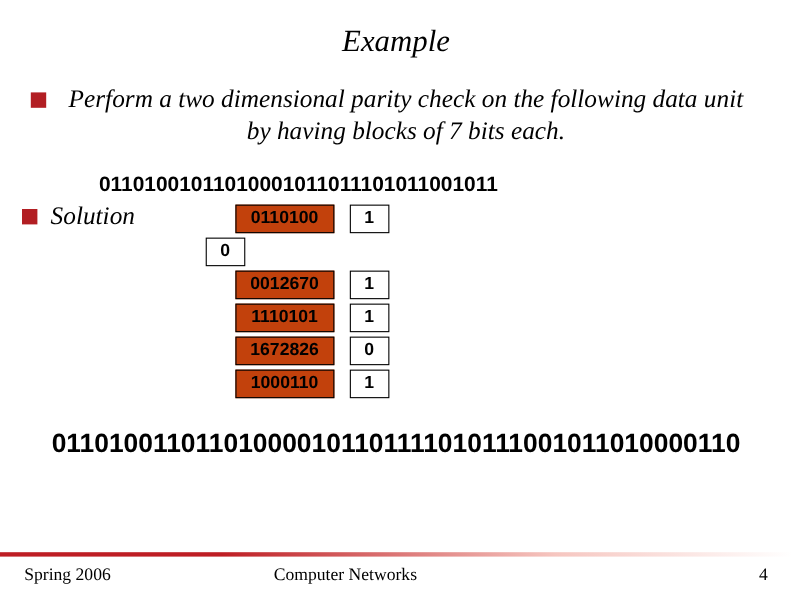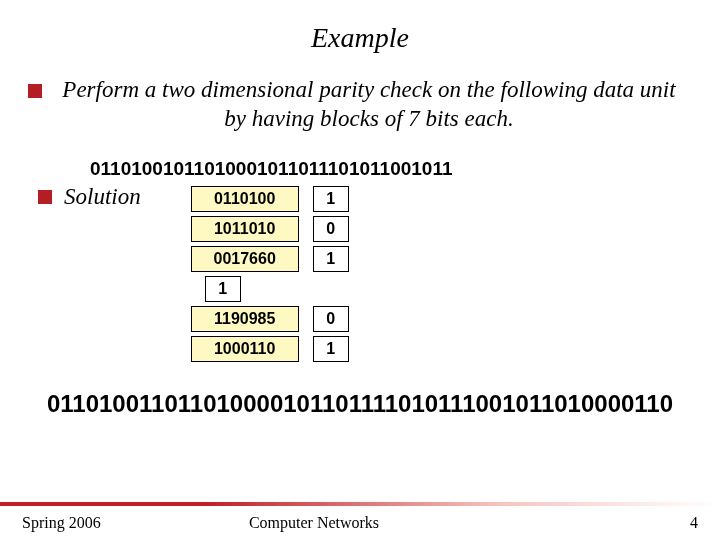--- a/index.html
+++ b/index.html
@@ -61,43 +61,44 @@
     margin-top: 24px;
     margin-left: 90px;
   }
   .solution-area {
     display: flex;
     align-items: flex-start;
     margin-top: 4px;
   }
   .solution-area .bullet-row {
     margin-top: 0;
-    margin-left: 38px;
+    margin-left: 20px;
     justify-content: flex-end;
   }
   .table-wrap {
     margin-left: 50px;
     margin-top: 2px;
   }
   .trow {
     display: flex;
     margin-bottom: 4px;
   }
   .trow:last-child { margin-bottom: 0; text-align: center; }
   .cell-bits {
-    width: 108px;
+    width: 90px;
     height: 26px;
     border: 1.5px solid #000;
     display: flex;
     align-items: center;
     justify-content: center;
     font-family: Arial, Helvetica, sans-serif;
     font-weight: bold;
     font-size: 16px;
-    background: #fef9c3;
+    background: #c2410c;
+    margin-left: 41px;
   }
   .cell-parity {
     width: 36px;
     height: 26px;
     border: 1.5px solid #000;
     display: flex;
     align-items: center;
     justify-content: center;
     font-family: Arial, Helvetica, sans-serif;
     font-weight: bold;
@@ -159,32 +160,32 @@
     <div class="bullet small"></div>
     <div class="solution-label">Solution</div>
   </div>
 
   <div class="table-wrap">
     <div class="trow">
       <div class="cell-bits">0110100</div>
       <div class="cell-parity">1</div>
     </div>
     <div class="trow">
-      <div class="cell-bits">1011010</div>
       <div class="cell-parity">0</div>
     </div>
     <div class="trow">
-      <div class="cell-bits">0017660</div>
-      <div class="cell-parity">1</div>
-    </div>
-    <div class="trow">
-      <div class="cell-parity">1</div>
-    </div>
-    <div class="trow">
-      <div class="cell-bits">1190985</div>
+      <div class="cell-bits">0012670</div>
+      <div class="cell-parity">1</div>
+    </div>
+    <div class="trow">
+      <div class="cell-bits">1110101</div>
+      <div class="cell-parity">1</div>
+    </div>
+    <div class="trow">
+      <div class="cell-bits">1672826</div>
       <div class="cell-parity">0</div>
     </div>
     <div class="trow">
       <div class="cell-bits">1000110</div>
       <div class="cell-parity">1</div>
     </div>
   </div>
 </div>
 
 <div class="bitstring-bottom">011010011011010000101101111010111001011010000110</div>

